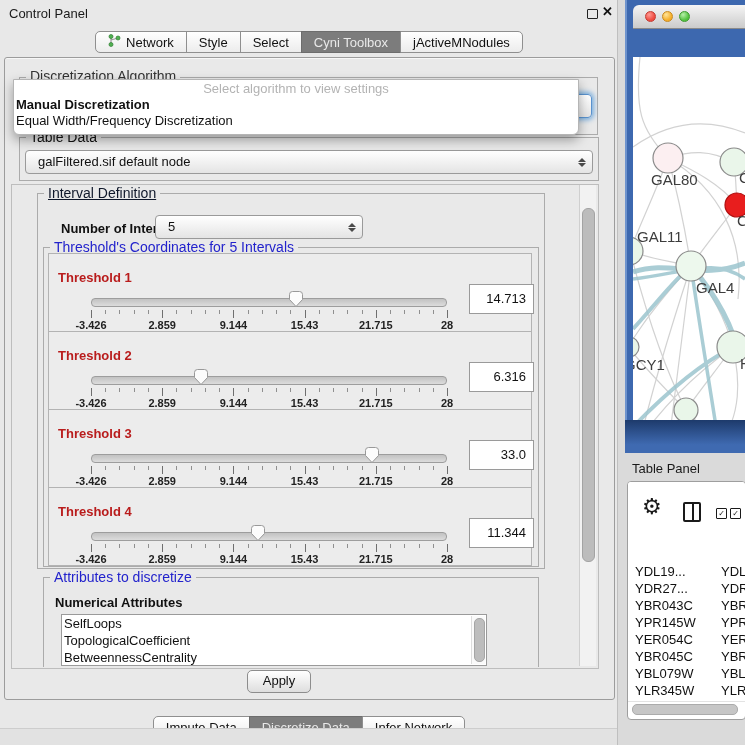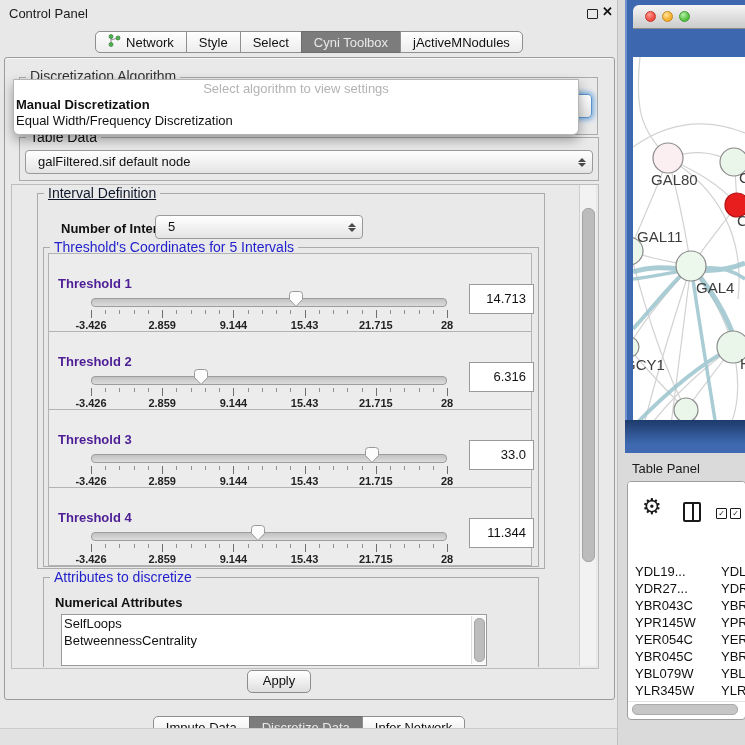--- a/index.html
+++ b/index.html
@@ -45,21 +45,21 @@
   .popup-opt.hl{font-weight:bold;}
 
   
   .viewport{left:11px;top:184px;width:586px;height:483px;border:1px solid #bdbdbd;background:#e9e9e9;}
   .vsb-track{left:579px;top:185px;width:16px;height:481px;background:#f2f2f2;border-left:1px solid #cfcfcf;}
   .vsb-thumb{left:582px;top:208px;width:11px;height:352px;background:#bcbcbc;border:1px solid #a3a3a3;border-radius:6px;}
 
   
   #threshold-rows{left:48px;top:254px;width:484px;}
   .th-row{position:relative;width:482px;height:77px;border:1px solid #b3b3b3;margin-top:-1px;background:#ececec;}
-  .th-label{position:absolute;left:9px;top:22px;font-size:13px;font-weight:bold;color:#4c1d95;}
+  .th-label{position:absolute;left:9px;top:16px;font-size:13px;font-weight:bold;color:#b91c1c;}
   .slider{position:absolute;left:42px;top:36px;width:356px;height:40px;}
   .slider-track{position:absolute;left:0;right:0;top:8px;height:7px;border-radius:4px;
                 background:linear-gradient(#c2c2c2,#dcdcdc);border:1px solid #9d9d9d;}
   .ticks{position:absolute;left:0;right:0;top:20px;height:8px;}
   .tick{position:absolute;top:0;width:1px;height:4px;background:#8f8f8f;}
   .tick.major{height:8px;background:#6f6f6f;}
   .ticklabels{position:absolute;left:0;right:0;top:29px;height:12px;}
   .ticklabel{position:absolute;transform:translateX(-50%);font-size:11px;font-weight:bold;color:#222;white-space:nowrap;}
   .thumb{position:absolute;top:0;width:16px;height:18px;}
   .valbox{position:absolute;left:420px;top:30px;width:56px;height:28px;background:#ffffff;border:1px solid #9a9a9a;
@@ -373,20 +373,21 @@
       </div>
     </div>
 
   <div class="abs group" style="left:43px;top:577px;width:494px;height:89px;border-bottom:none;">
     <div class="group-label blue">Attributes to discretize</div>
   </div>
   <div class="abs" style="left:55px;top:595px;font-size:13px;font-weight:bold;">Numerical Attributes</div>
   <div class="abs attr-list">
     <div id="attr-list">
         <div class="attr-item">SelfLoops</div>
+        <div class="attr-item">TopologicalCoefficient</div>
         <div class="attr-item">BetweennessCentrality</div>
       </div>
     <div class="attr-sb">
         <i></i>
       </div>
   </div>
 
   <div class="abs applybtn">Apply</div>
 
   <div id="bottom-tabs" class="abs tabstrip" style="top:704px;margin-top:12px;">

